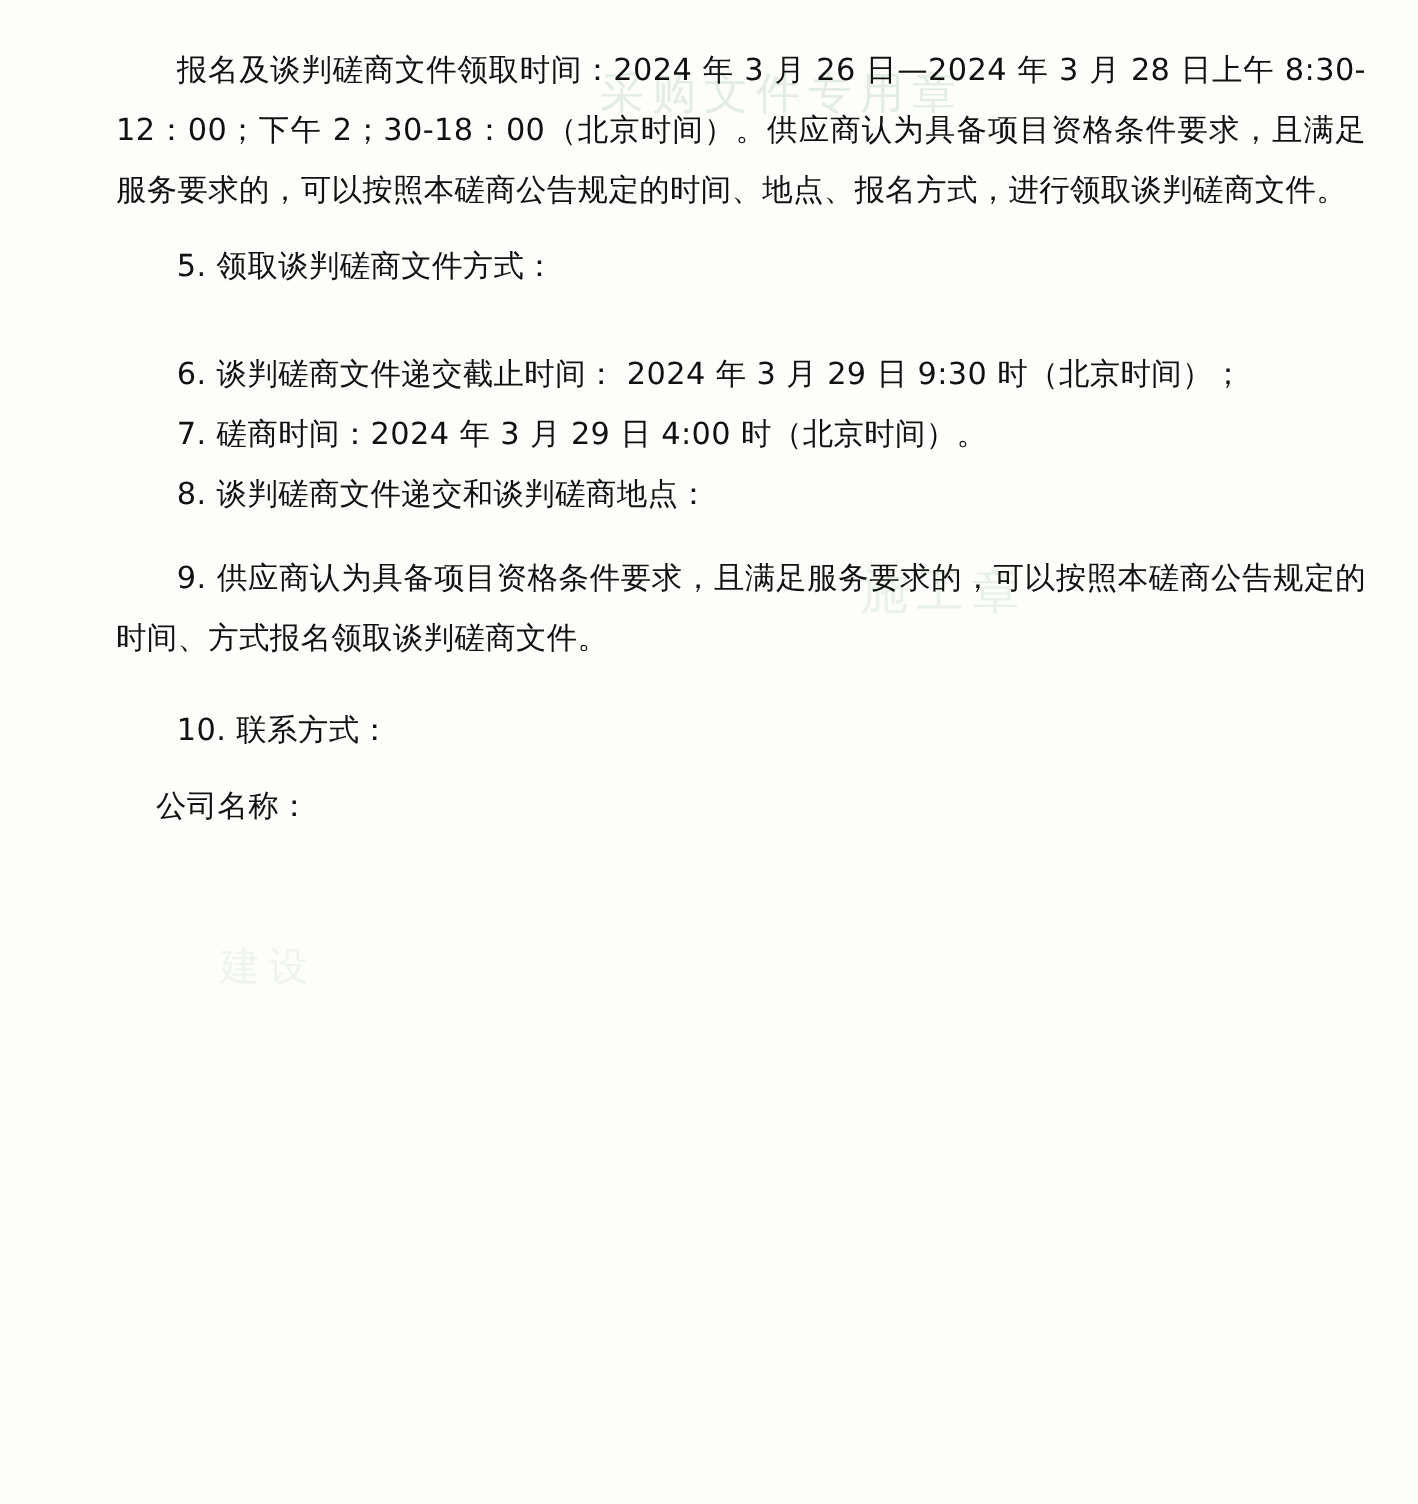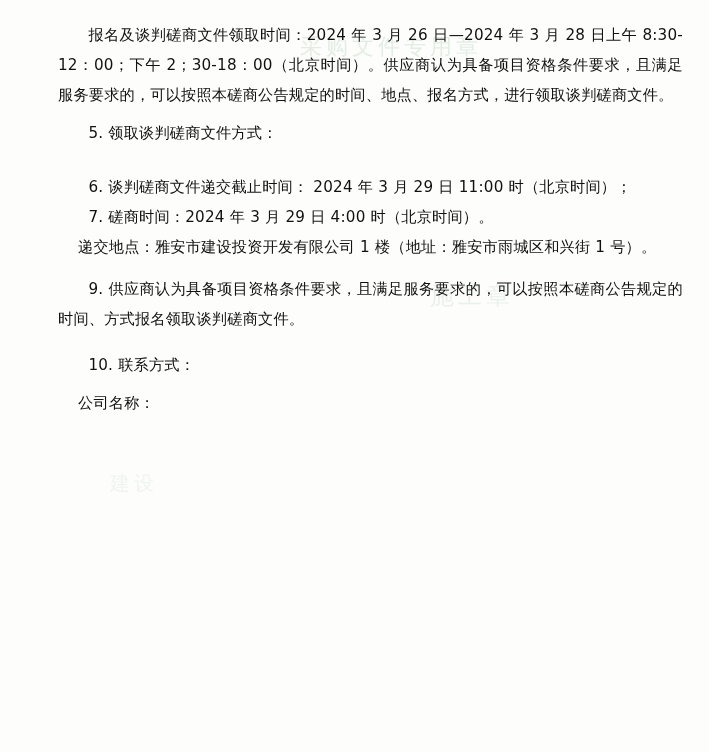--- a/index.html
+++ b/index.html
@@ -101,26 +101,26 @@
     <p class="ind">5. 领取谈判磋商文件方式：</p>
 
     <div class="spacer-2"></div>
 
 
     <div class="spacer-2"></div>
 
 
     <div class="spacer-2"></div>
 
-    <p class="ind">6. 谈判磋商文件递交截止时间：  2024 年 3 月 29 日 11:00 时（北京时间）；</p>
+    <p class="ind">6. 谈判磋商文件递交截止时间：  2024 年 3 月 29 日 9:30 时（北京时间）；</p>
 
     <p class="ind">7. 磋商时间：2024 年 3 月 29 日 4:00 时（北京时间）。</p>
 
+    <p class="ind">8. 谈判磋商文件递交和谈判磋商地点：</p>
 
-    <p class="blk noindent">递交地点：雅安市建设投资开发有限公司 1 楼（地址：雅安市雨城区和兴街 1 号）。</p>
 
 
     <div class="spacer-3"></div>
 
     <p class="ind">9. 供应商认为具备项目资格条件要求，且满足服务要求的，可以按照本磋商公告规定的时间、方式报名领取谈判磋商文件。</p>
 
     <div class="spacer-2"></div>
 
 
     <div class="spacer-2"></div>

